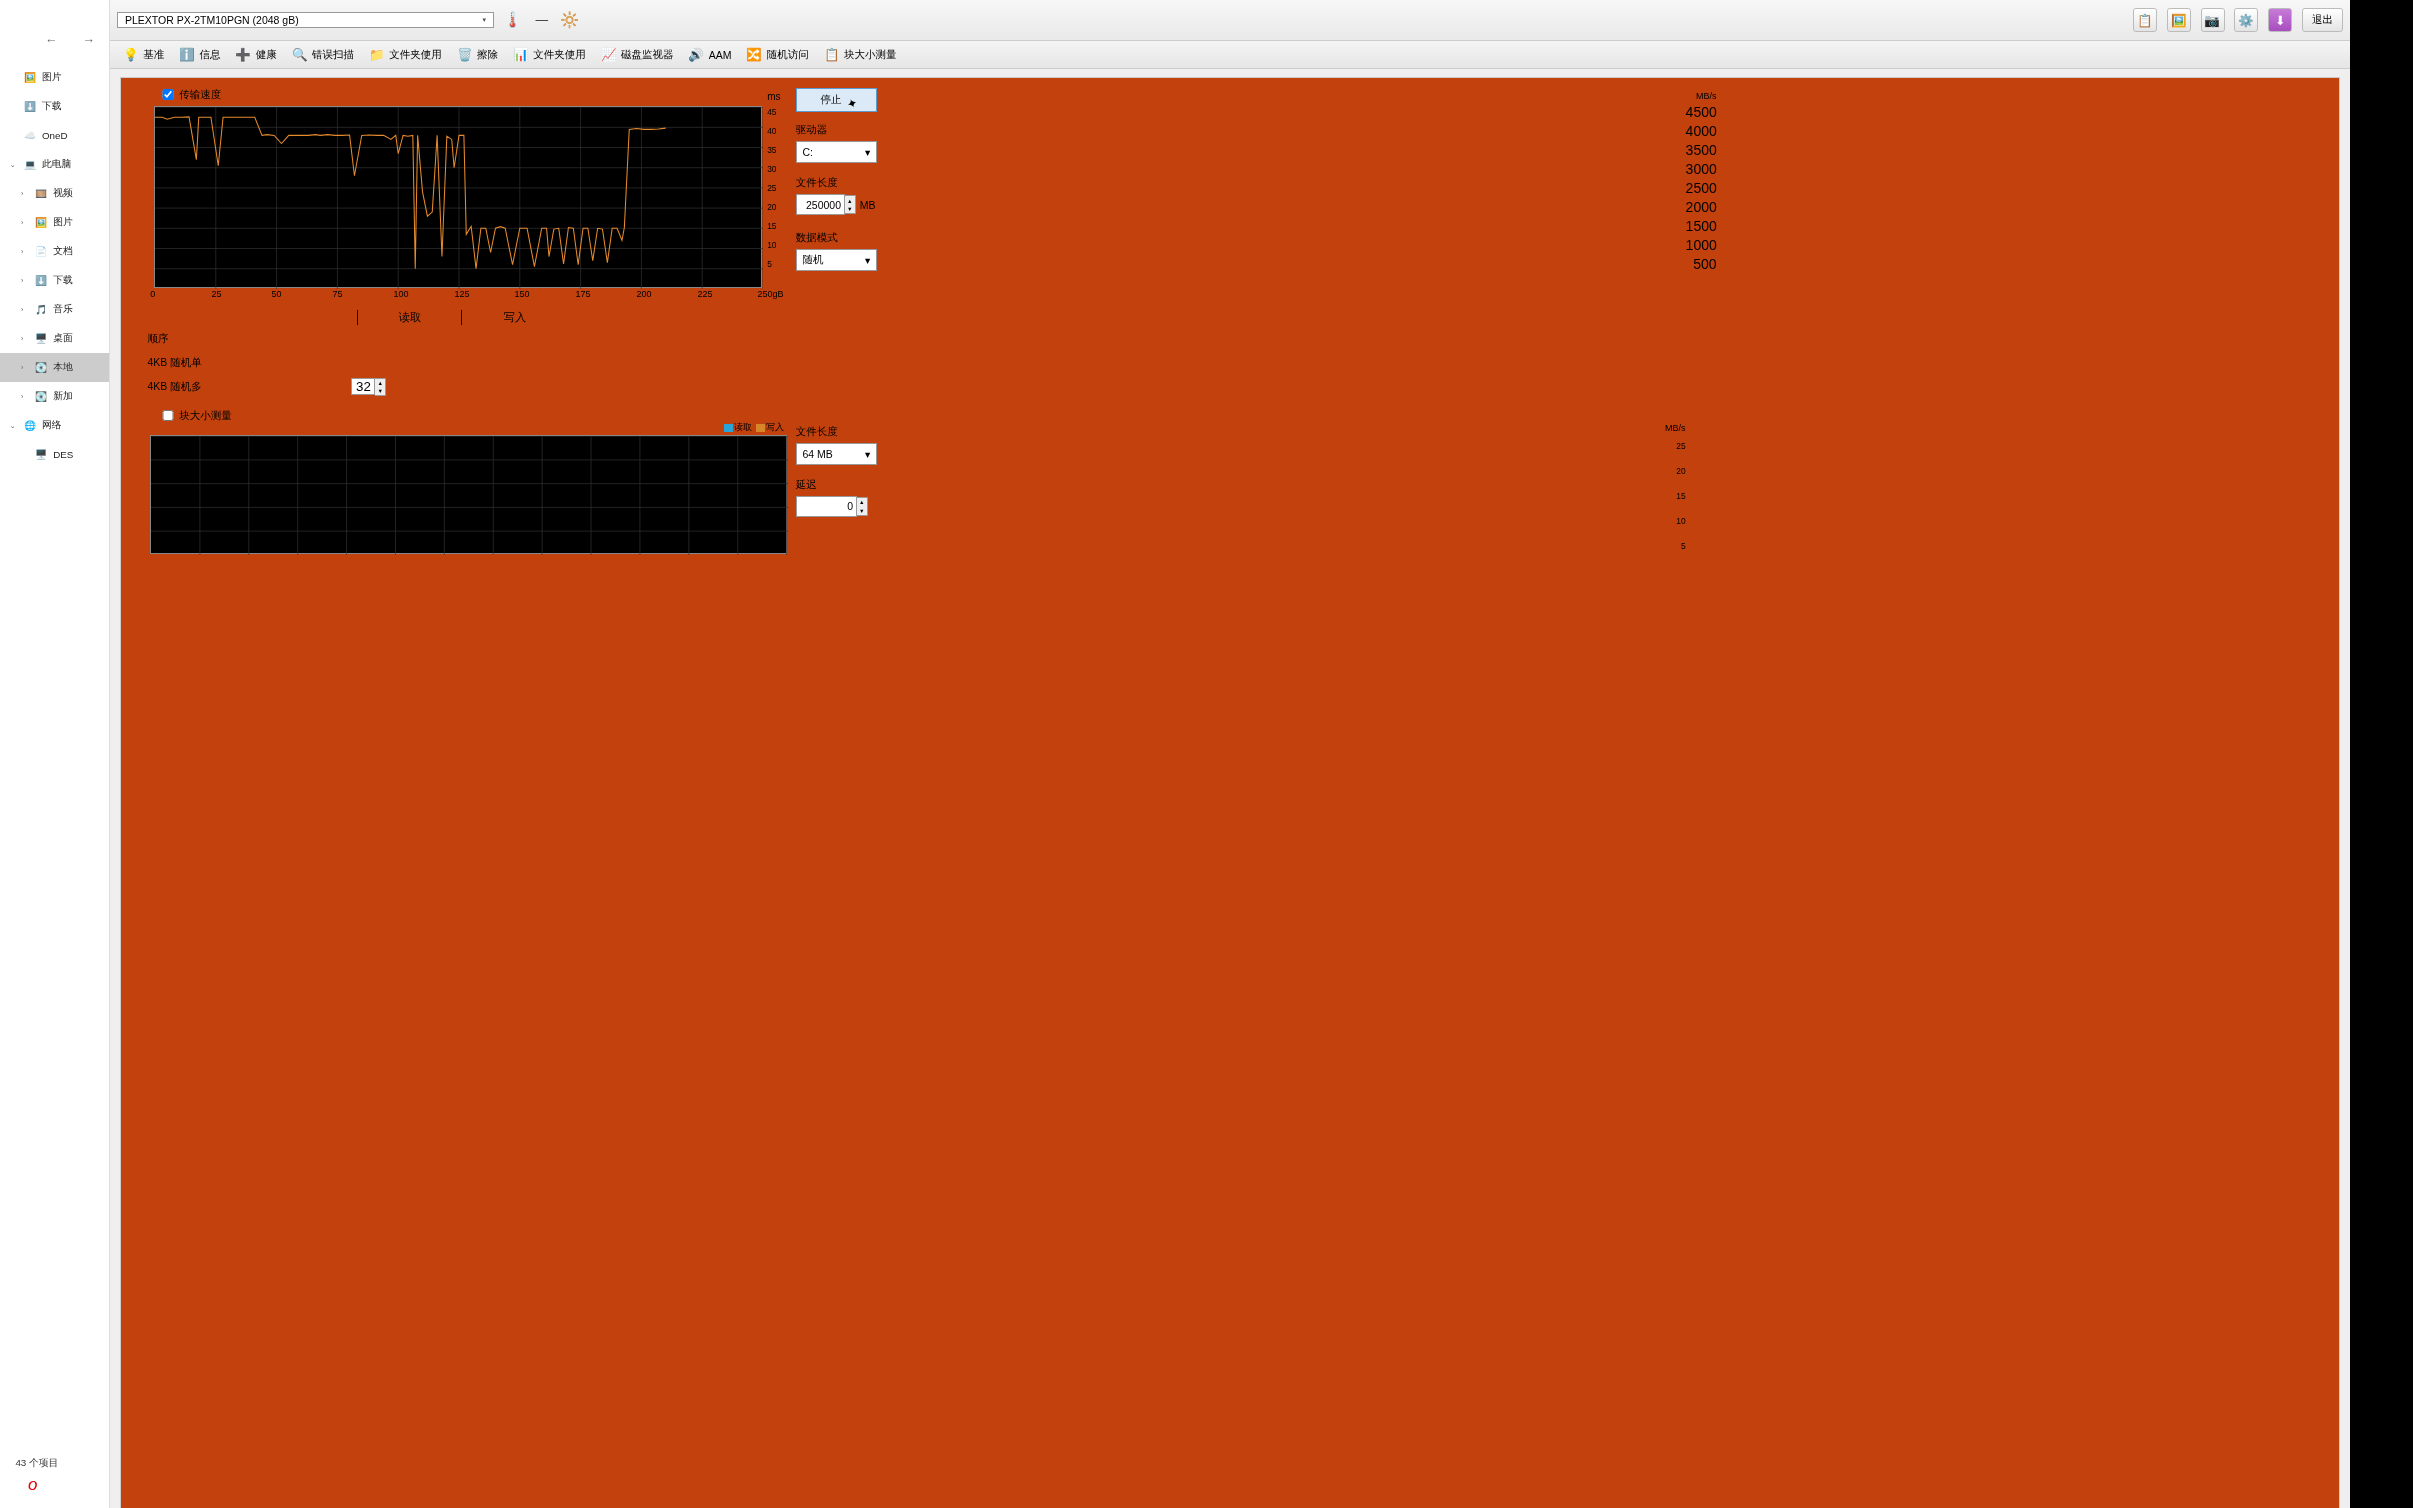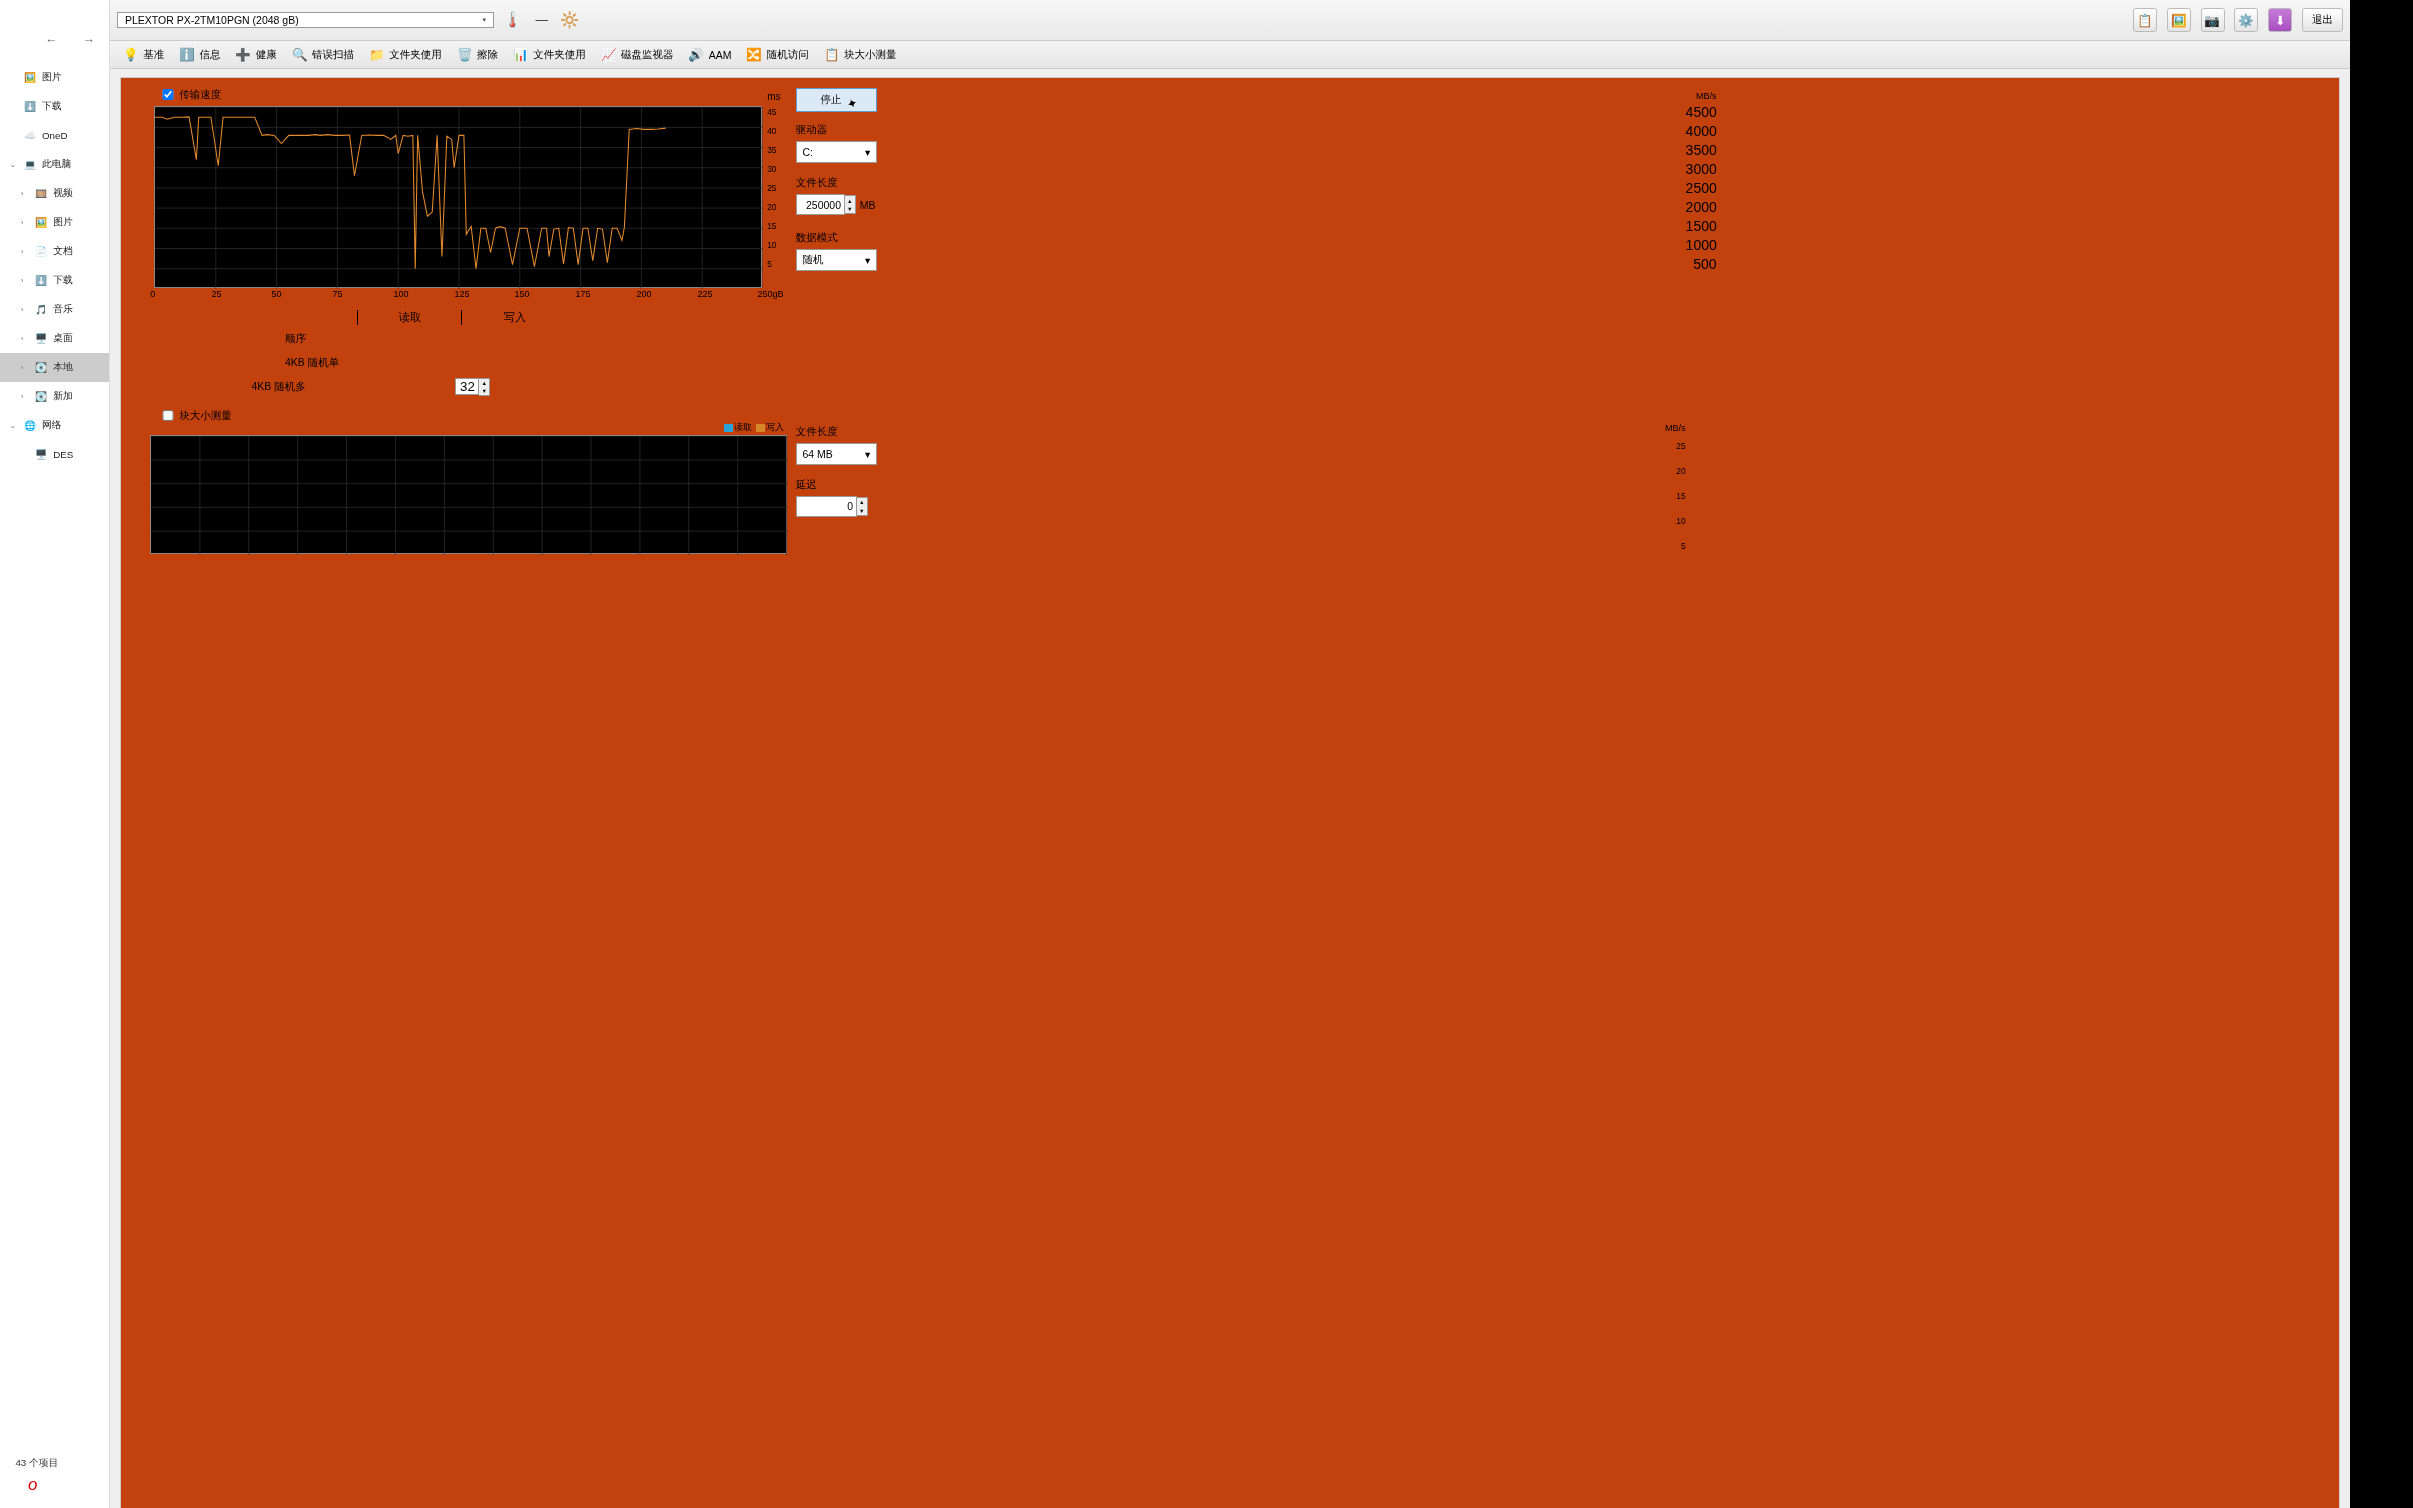--- a/index.html
+++ b/index.html
@@ -83,21 +83,21 @@
   .ylab-right { position: absolute; left: 610px;  top: -2.8px; font-size: 8.4px; width: 22.3px; line-height: 19px; padding-left: 2.8px;}
   .yunit-l { position: absolute; right: 610px; top: -15.4px; font-size: 9px; width:31px; text-align:right;}
   .yunit-r { position: absolute; left: 610px;  top: -15.4px; font-size: 10px; padding-left:2.8px;}
   .xlab { position: absolute; top: 183px; font-size: 9px; }
 
   
   .mini-table { margin-top: 21px; margin-left: 14px; width: 447px; }
   .mini-table .hdr { display:flex; height:18px; align-items:center; }
   .mini-table .hdr .c1{width:210px;} .mini-table .hdr .c2{width:105px;text-align:center;border-left:0.7px solid #000;border-right:0.7px solid #000;}
   .mini-table .hdr .c3{width:105px;text-align:center;}
-  .mini-table .row{ display:flex; height:24px; align-items:center; font-size:10.5px;justify-content:center;}
+  .mini-table .row{ display:flex; height:24px; align-items:center; font-size:10.5px;}
   .mini-table .row .c1{width:172px;}
   .mini-table .row .spin{ display:flex; align-items:center;padding-left:32px;}
   .mini-table .row .spin input{width:24px;height:17px;text-align:center;border:0.7px solid #999;}
   .updn{display:flex;flex-direction:column;border:0.7px solid #999;border-left:none;}
   .updn span{width:9.8px;height:8.4px;font-size:5.6px;display:flex;align-items:center;justify-content:center;background:#eee;}
 
   
   .chart2-wrap{ margin-top:12.6px; margin-left:2.8px; position:relative;}
   .chart2 {
     position: relative; width: 637px; height: 119px;

